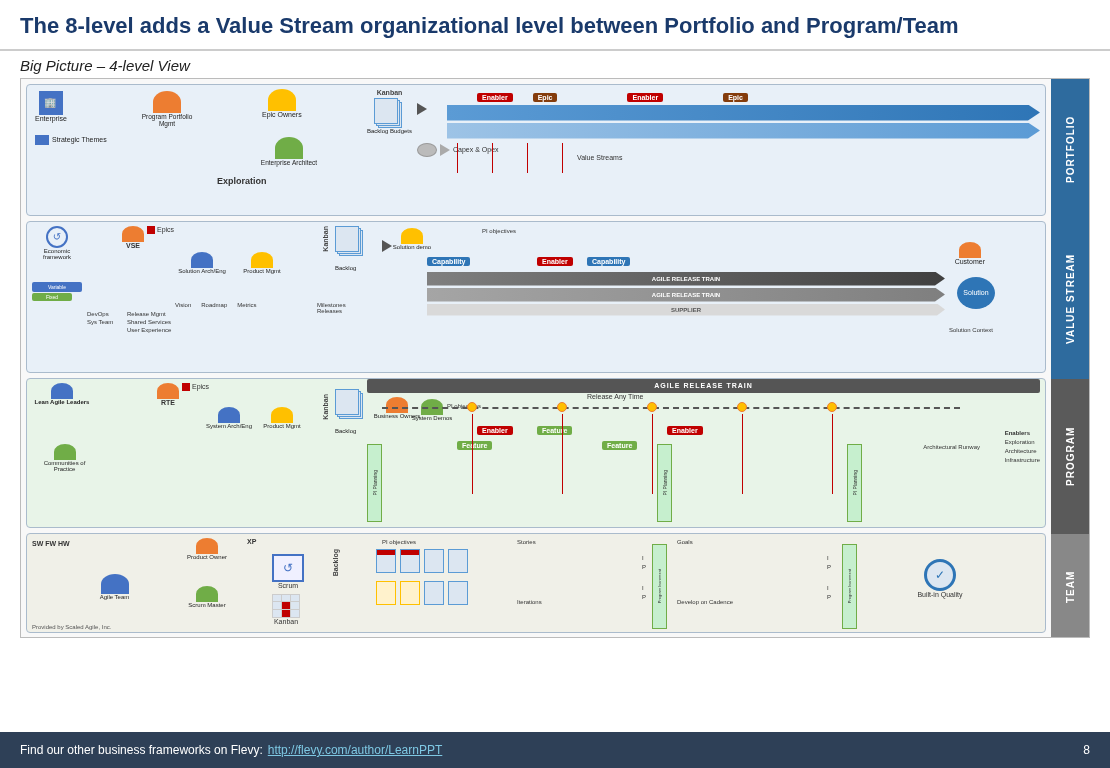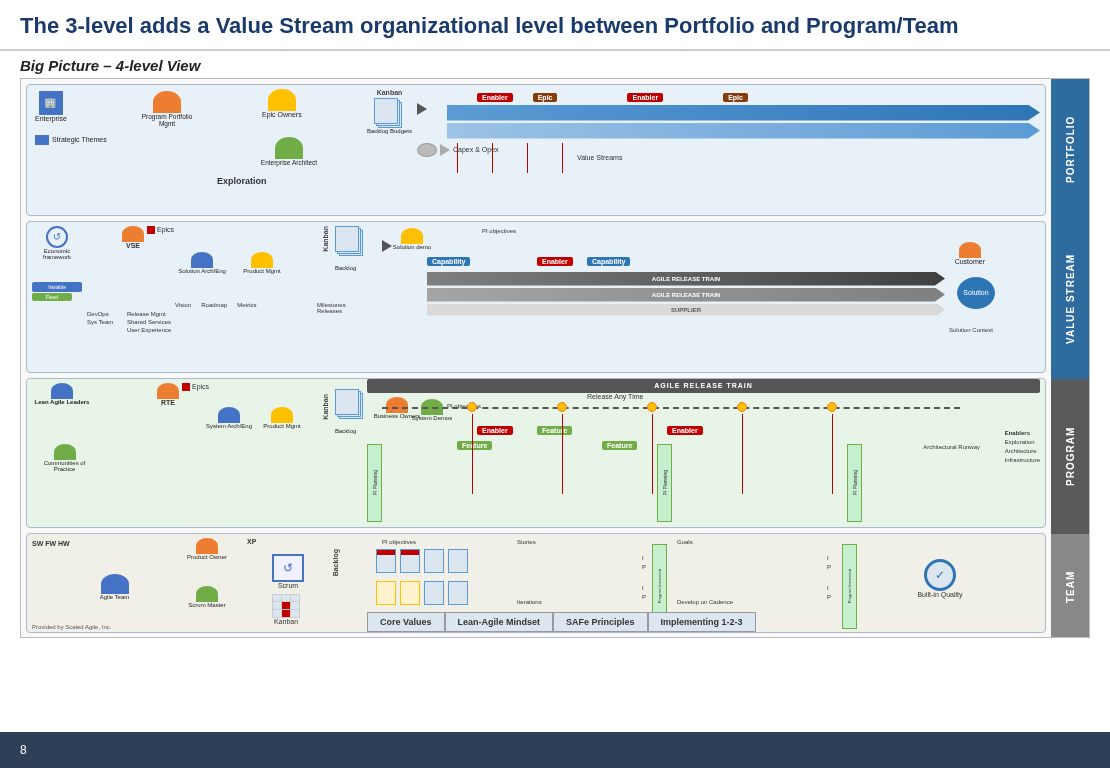--- a/index.html
+++ b/index.html
@@ -24,21 +24,21 @@
       line-height: 1.3;
     }
 
     
     .subtitle {
       padding: 6px 20px 4px 20px;
     }
     .subtitle h2 {
       font-size: 15px;
       font-style: italic;
-      font-weight: bold;
+      font-weight: normal;
       color: #222;
     }
 
     
     .diagram-container {
       position: relative;
       margin: 0 20px;
       border: 1.5px solid #bbb;
       background: #f8f8f8;
       height: 560px;
@@ -205,21 +205,21 @@
       border: 1px solid #999;
       color: #333;
     }
     .btn-blue { background: #dce6f1; }
 
   </style>
 </head>
 <body>
 
 <div class="header">
-  <h1>The 3-level adds a Value Stream organizational level between Portfolio and Program/Team</h1>
+  <h1>The 8-level adds a Value Stream organizational level between Portfolio and Program/Team</h1>
 </div>
 
 <div class="subtitle">
   <h2>Big Picture – 4-level View</h2>
 </div>
 
 <div class="diagram-container">
 
   <div class="right-labels">
     <div class="right-label label-portfolio">
@@ -640,34 +640,20 @@
 
     <div style="position:absolute;left:625px;top:10px;width:15px;bottom:3px;display:flex;flex-direction:column;justify-content:center;align-items:center;background:#c6efce;border:1px solid #70ad47;">
       <span style="font-size:4px;color:#333;writing-mode:vertical-rl;transform:rotate(180deg);">Program Increment</span>
     </div>
     <div style="position:absolute;left:815px;top:10px;width:15px;bottom:3px;display:flex;flex-direction:column;justify-content:center;align-items:center;background:#c6efce;border:1px solid #70ad47;">
       <span style="font-size:4px;color:#333;writing-mode:vertical-rl;transform:rotate(180deg);">Program Increment</span>
     </div>
 
     <div style="position:absolute;left:5px;bottom:2px;font-size:6px;color:#555;">Provided by Scaled Agile, Inc.</div>
 
-    <div style="position:absolute;left:340px;bottom:0;display:flex;gap:0;">
-      <div class="bottom-btn btn-blue">
-        <span>Core Values</span>
-      </div>
-      <div class="bottom-btn btn-blue">
-        <span>Lean-Agile Mindset</span>
-      </div>
-      <div class="bottom-btn btn-blue">
-        <span>SAFe Principles</span>
-      </div>
-      <div class="bottom-btn btn-blue">
-        <span>Implementing 1-2-3</span>
-      </div>
-    </div>
   </div>
 
   <div style="position:absolute;top:470px;left:355px;display:grid;grid-template-columns:repeat(4,22px);gap:2px;">
     <div style="width:20px;height:24px;border:1px solid #5b9bd5;background:#dce6f1;position:relative;">
         <div style="width:100%;height:5px;background:#c00000;"></div>
       </div>
     <div style="width:20px;height:24px;border:1px solid #5b9bd5;background:#dce6f1;position:relative;">
         <div style="width:100%;height:5px;background:#c00000;"></div>
       </div>
     <div style="width:20px;height:24px;border:1px solid #5b9bd5;background:#dce6f1;"></div>
@@ -677,14 +663,18 @@
   <div style="position:absolute;top:502px;left:355px;display:grid;grid-template-columns:repeat(4,22px);gap:2px;">
     <div style="width:20px;height:24px;border:1px solid #ffc000;background:#fff2cc;"></div>
     <div style="width:20px;height:24px;border:1px solid #ffc000;background:#fff2cc;"></div>
     <div style="width:20px;height:24px;border:1px solid #5b9bd5;background:#dce6f1;"></div>
     <div style="width:20px;height:24px;border:1px solid #5b9bd5;background:#dce6f1;"></div>
   </div>
 
 </div>
 
 <div class="footer">
+  <div style="display:flex;align-items:center;gap:5px;">
+    <span class="footer-text">Find our other business frameworks on Flevy:</span>
+    <span class="footer-link" style="cursor:pointer;">http://flevy.com/author/LearnPPT</span>
+  </div>
   <span class="footer-page">8</span>
 </div>
 
 </body></html>

